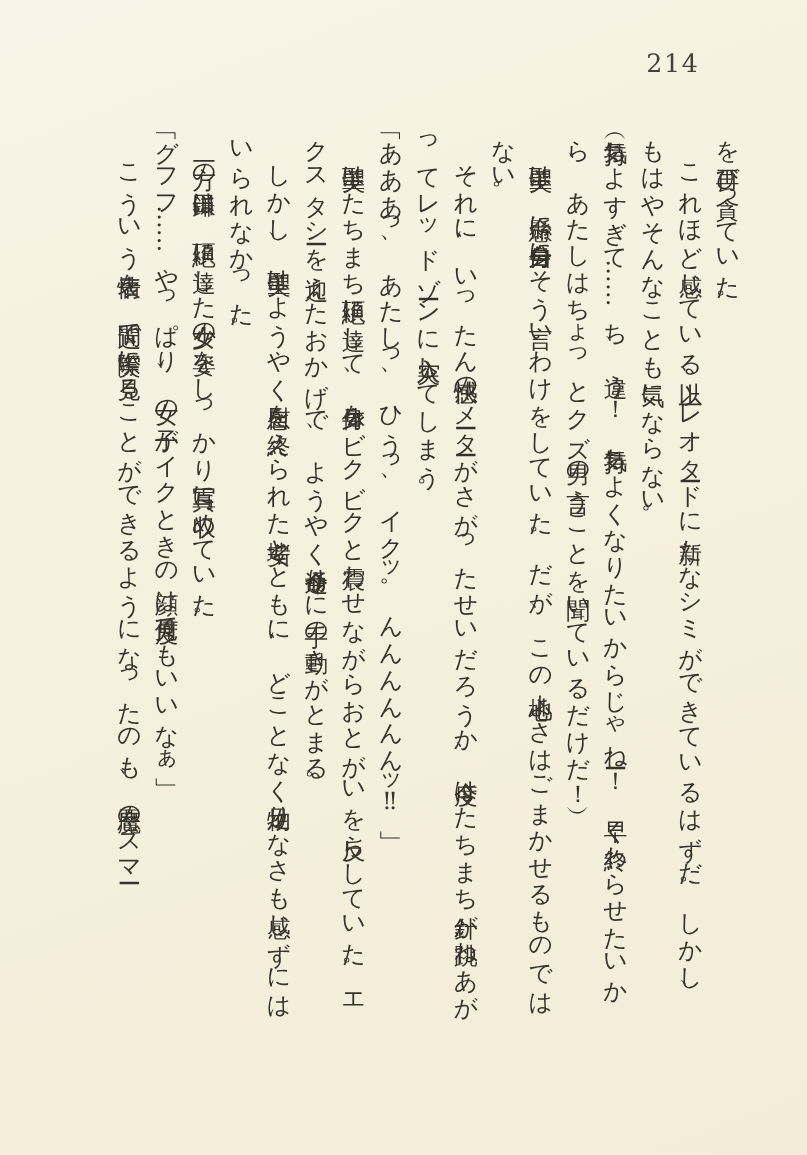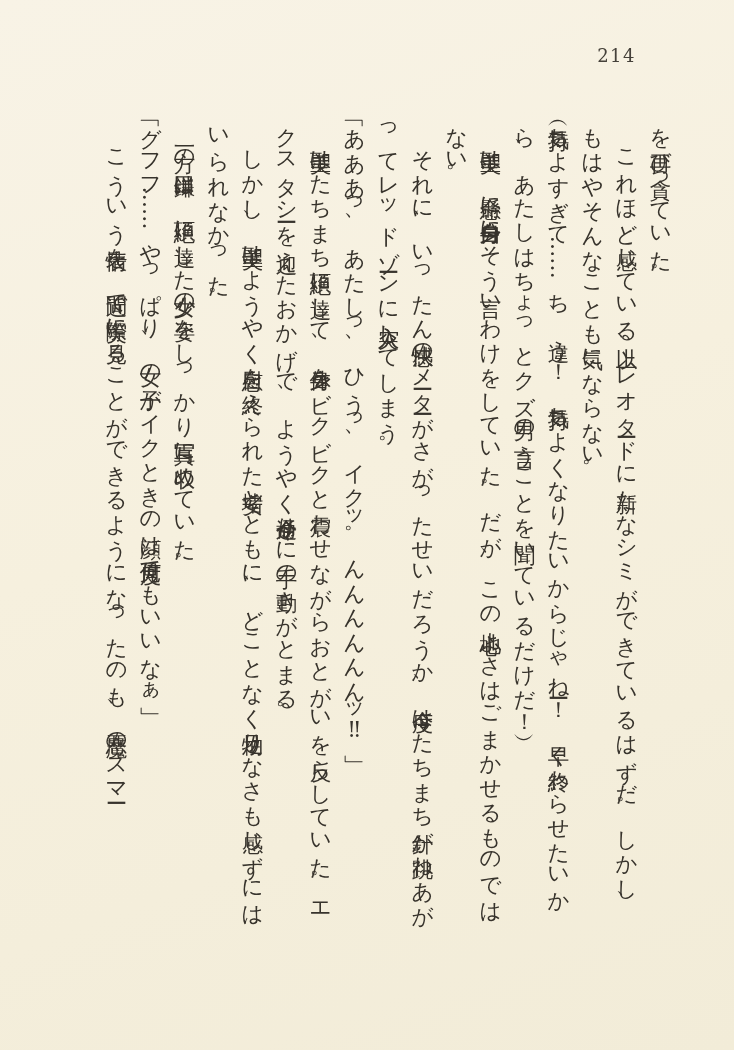--- a/index.html
+++ b/index.html
@@ -15,21 +15,21 @@
   .page {
     position: relative;
     width: 734px;
     height: 1050px;
     background: linear-gradient(160deg, #f8f3e6 0%, #f6f0de 45%, #f2ecd8 100%);
   }
   .page-number {
     position: absolute;
     top: 45px;
     right: 98px;
-    font-size: 18px;
+    font-size: 23px;
     letter-spacing: 1.5px;
     color: #45413a;
     font-family: "DejaVu Serif", "Liberation Serif", serif;
   }
   .text-block {
     position: absolute;
     top: 113px;
     right: 57px;
     height: 817px; 
     writing-mode: vertical-rl;

